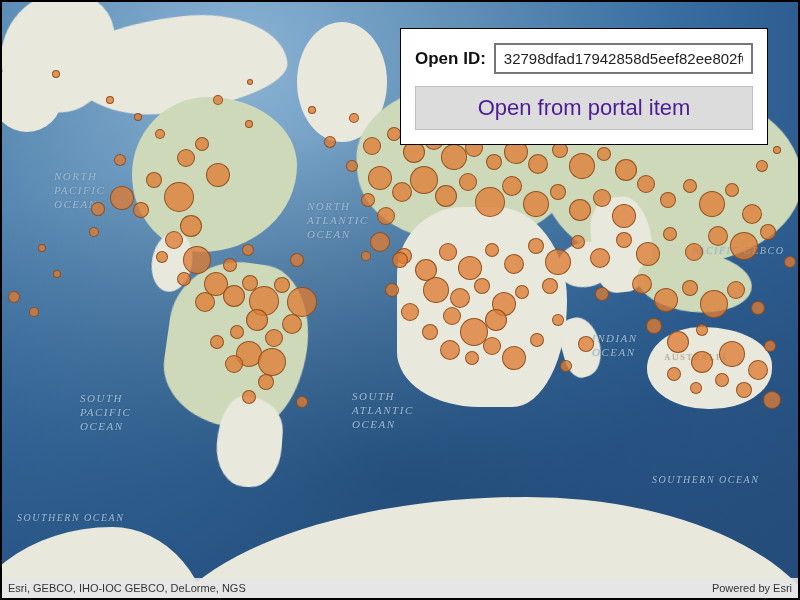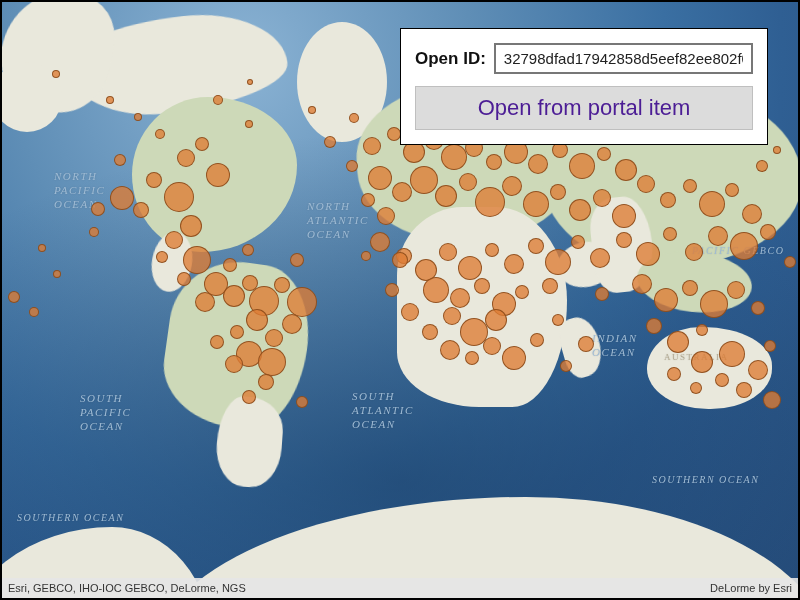--- a/index.html
+++ b/index.html
@@ -302,15 +302,15 @@
   <div class="panel">
     <div class="panel-row">
       <span class="panel-label">Open ID:</span>
       <input class="panel-input" type="text" value="32798dfad17942858d5eef82ee802f0b" style="">
     </div>
     <button class="panel-button">Open from portal item</button>
   </div>
 
   <div class="attr-bar">
     <span>Esri, GEBCO, IHO-IOC GEBCO, DeLorme, NGS</span>
-    <span>DeLorme by Esri</span>
+    <span>Powered by Esri</span>
   </div>
 </div>
 
 </body></html>

